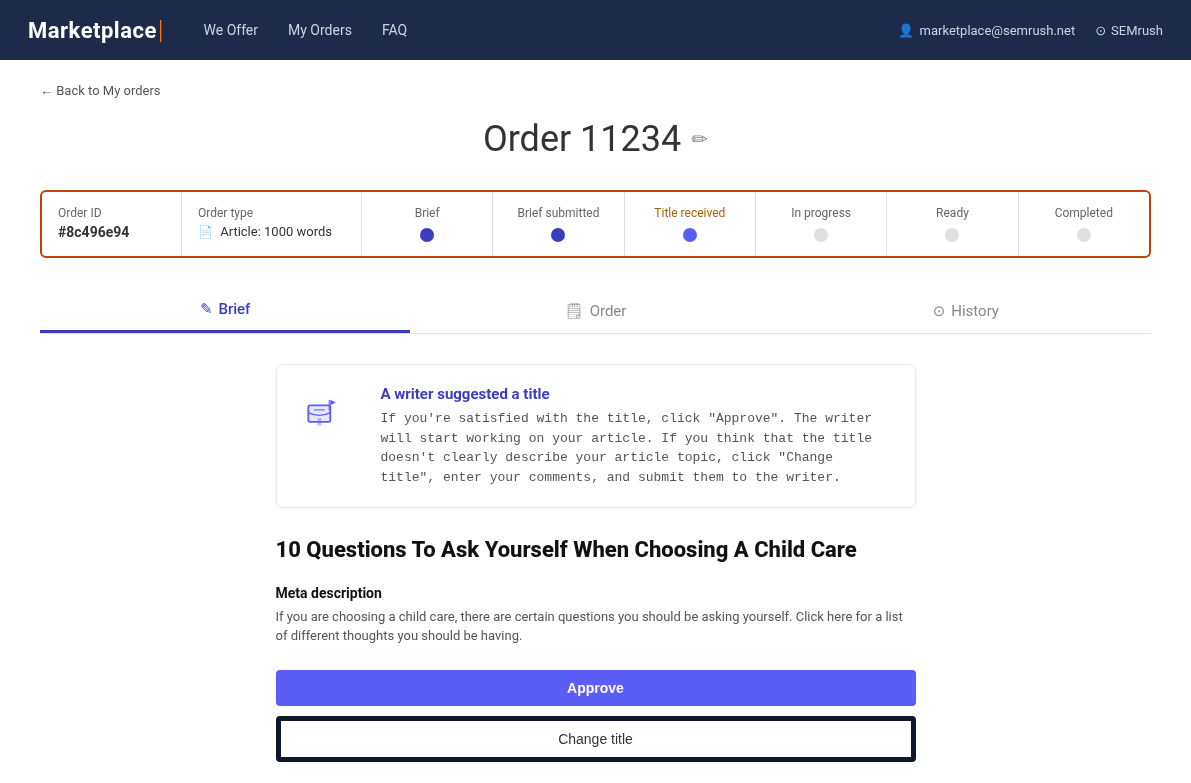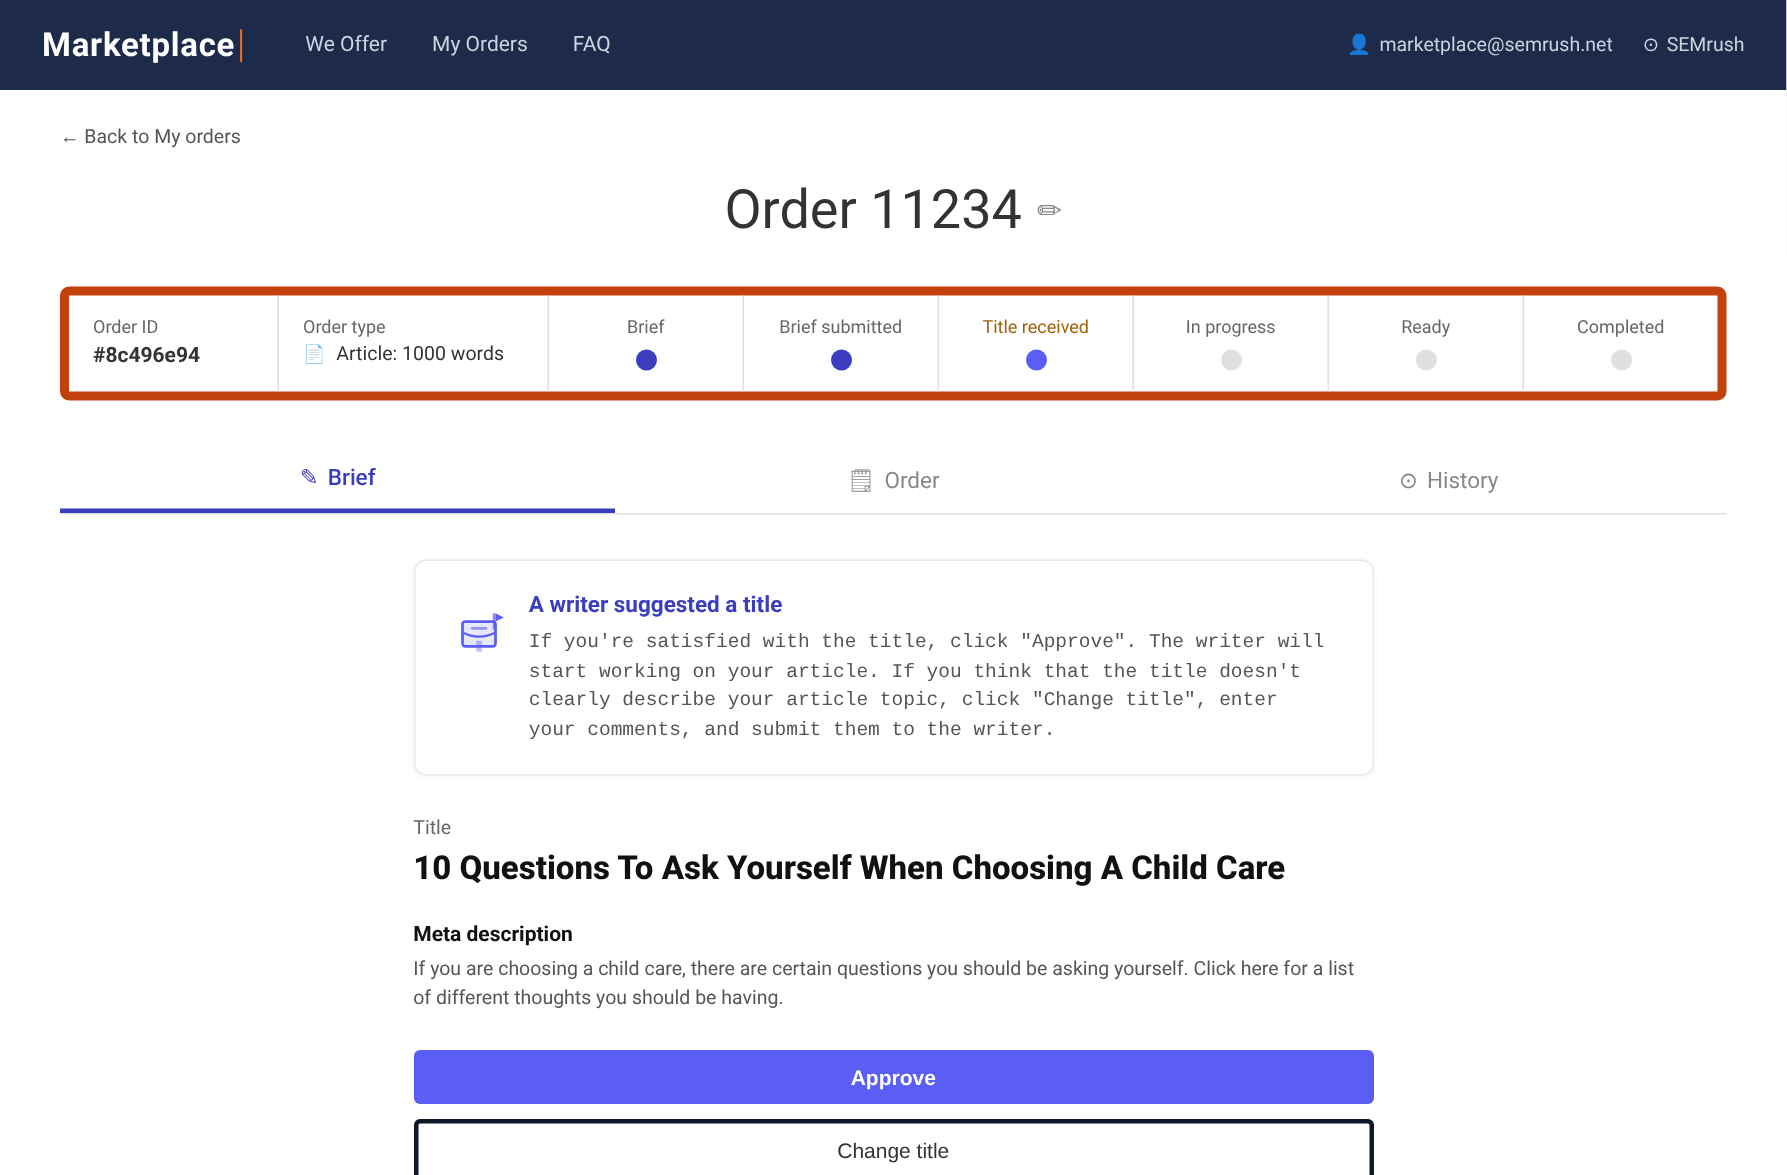--- a/index.html
+++ b/index.html
@@ -82,21 +82,21 @@
       gap: 10px;
     }
     .edit-icon {
       font-size: 20px;
       color: #888;
       cursor: pointer;
     }
 
     
     .status-bar {
-      border: 6px solid #c2410c;
+      border: 2px solid #c2410c;
       border-radius: 6px;
       display: flex;
       align-items: stretch;
       margin-bottom: 30px;
     }
     .status-cell {
       flex: 1;
       padding: 14px 16px;
       text-align: center;
       border-right: 1px solid #e0e0e0;
@@ -175,21 +175,21 @@
       max-width: 640px;
       margin: 0 auto;
     }
 
     
     .notification-box {
       border: 1px solid #e8e8f0;
       border-radius: 8px;
       padding: 20px 24px;
       display: flex;
-      gap: 4px;
+      gap: 32px;
       margin-bottom: 28px;
       background: #fff;
       box-shadow: 0 1px 4px rgba(0,0,0,0.06);
     }
     .notif-icon {
       width: 48px;
       height: 48px;
       flex-shrink: 0;
       display: flex;
       align-items: flex-start;
@@ -248,21 +248,21 @@
       border: none;
       padding: 10px 22px;
       border-radius: 4px;
       font-size: 14px;
       font-weight: 600;
       cursor: pointer;
     }
     .btn-change {
       background: #fff;
       color: #333;
-      border: 3px solid #0f172a;
+      border: 5px solid #0f172a;
       padding: 10px 22px;
       border-radius: 4px;
       font-size: 14px;
       font-weight: 500;
       cursor: pointer;
     }
 
     .divider {
       border: none;
       border-top: 1px solid #e0e0e0;
@@ -392,21 +392,20 @@
 
           <rect x="14" y="24" width="12" height="2" rx="1" fill="#5b5ef4" opacity="0.6"></rect>
         </svg>
       </div>
       <div class="notif-content">
         <div class="notif-title">A writer suggested a title</div>
         <div class="notif-body">If you're satisfied with the title, click "Approve". The writer will start working on your article. If you think that the title doesn't clearly describe your article topic, click "Change title", enter your comments, and submit them to the writer.</div>
       </div>
     </div>
 
-    <div class="section-title">Title</div>
     <div class="article-title">10 Questions To Ask Yourself When Choosing A Child Care</div>
 
     <div class="meta-label">Meta description</div>
     <div class="meta-text">If you are choosing a child care, there are certain questions you should be asking yourself. Click here for a list of different thoughts you should be having.</div>
 
     <div class="btn-group">
       <button class="btn-approve">Approve</button>
       <button class="btn-change">Change title</button>
     </div>
 

